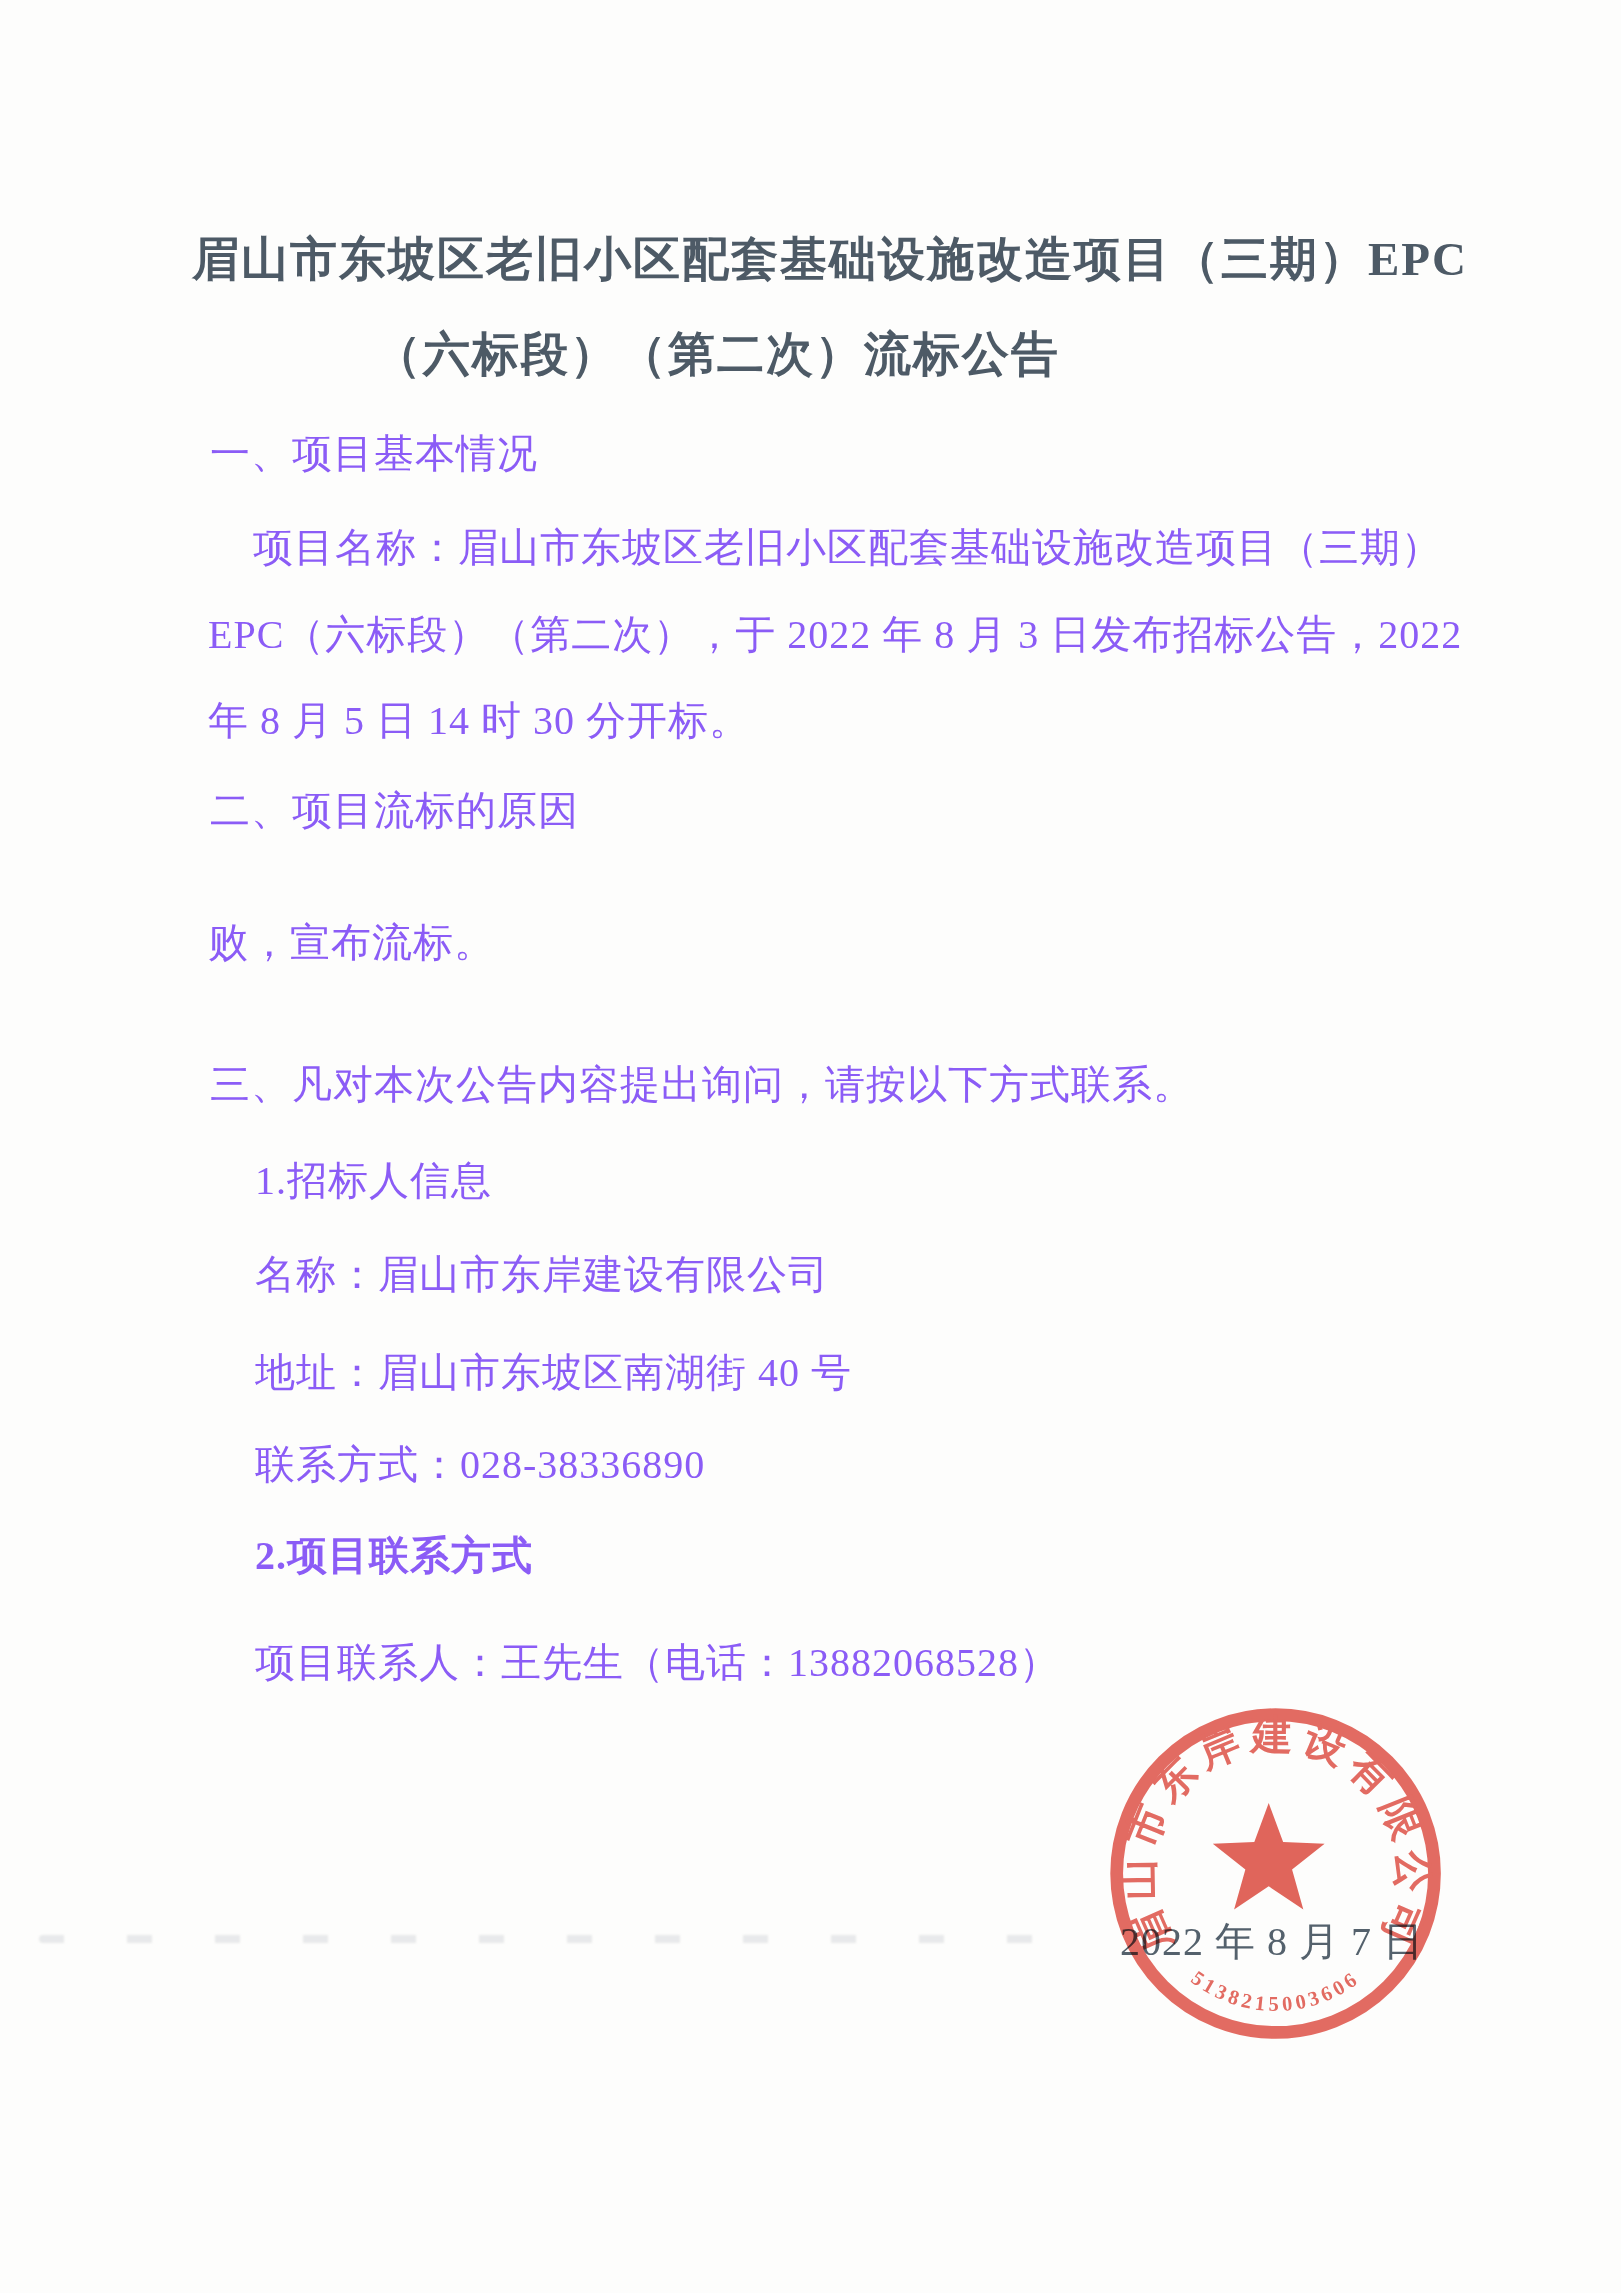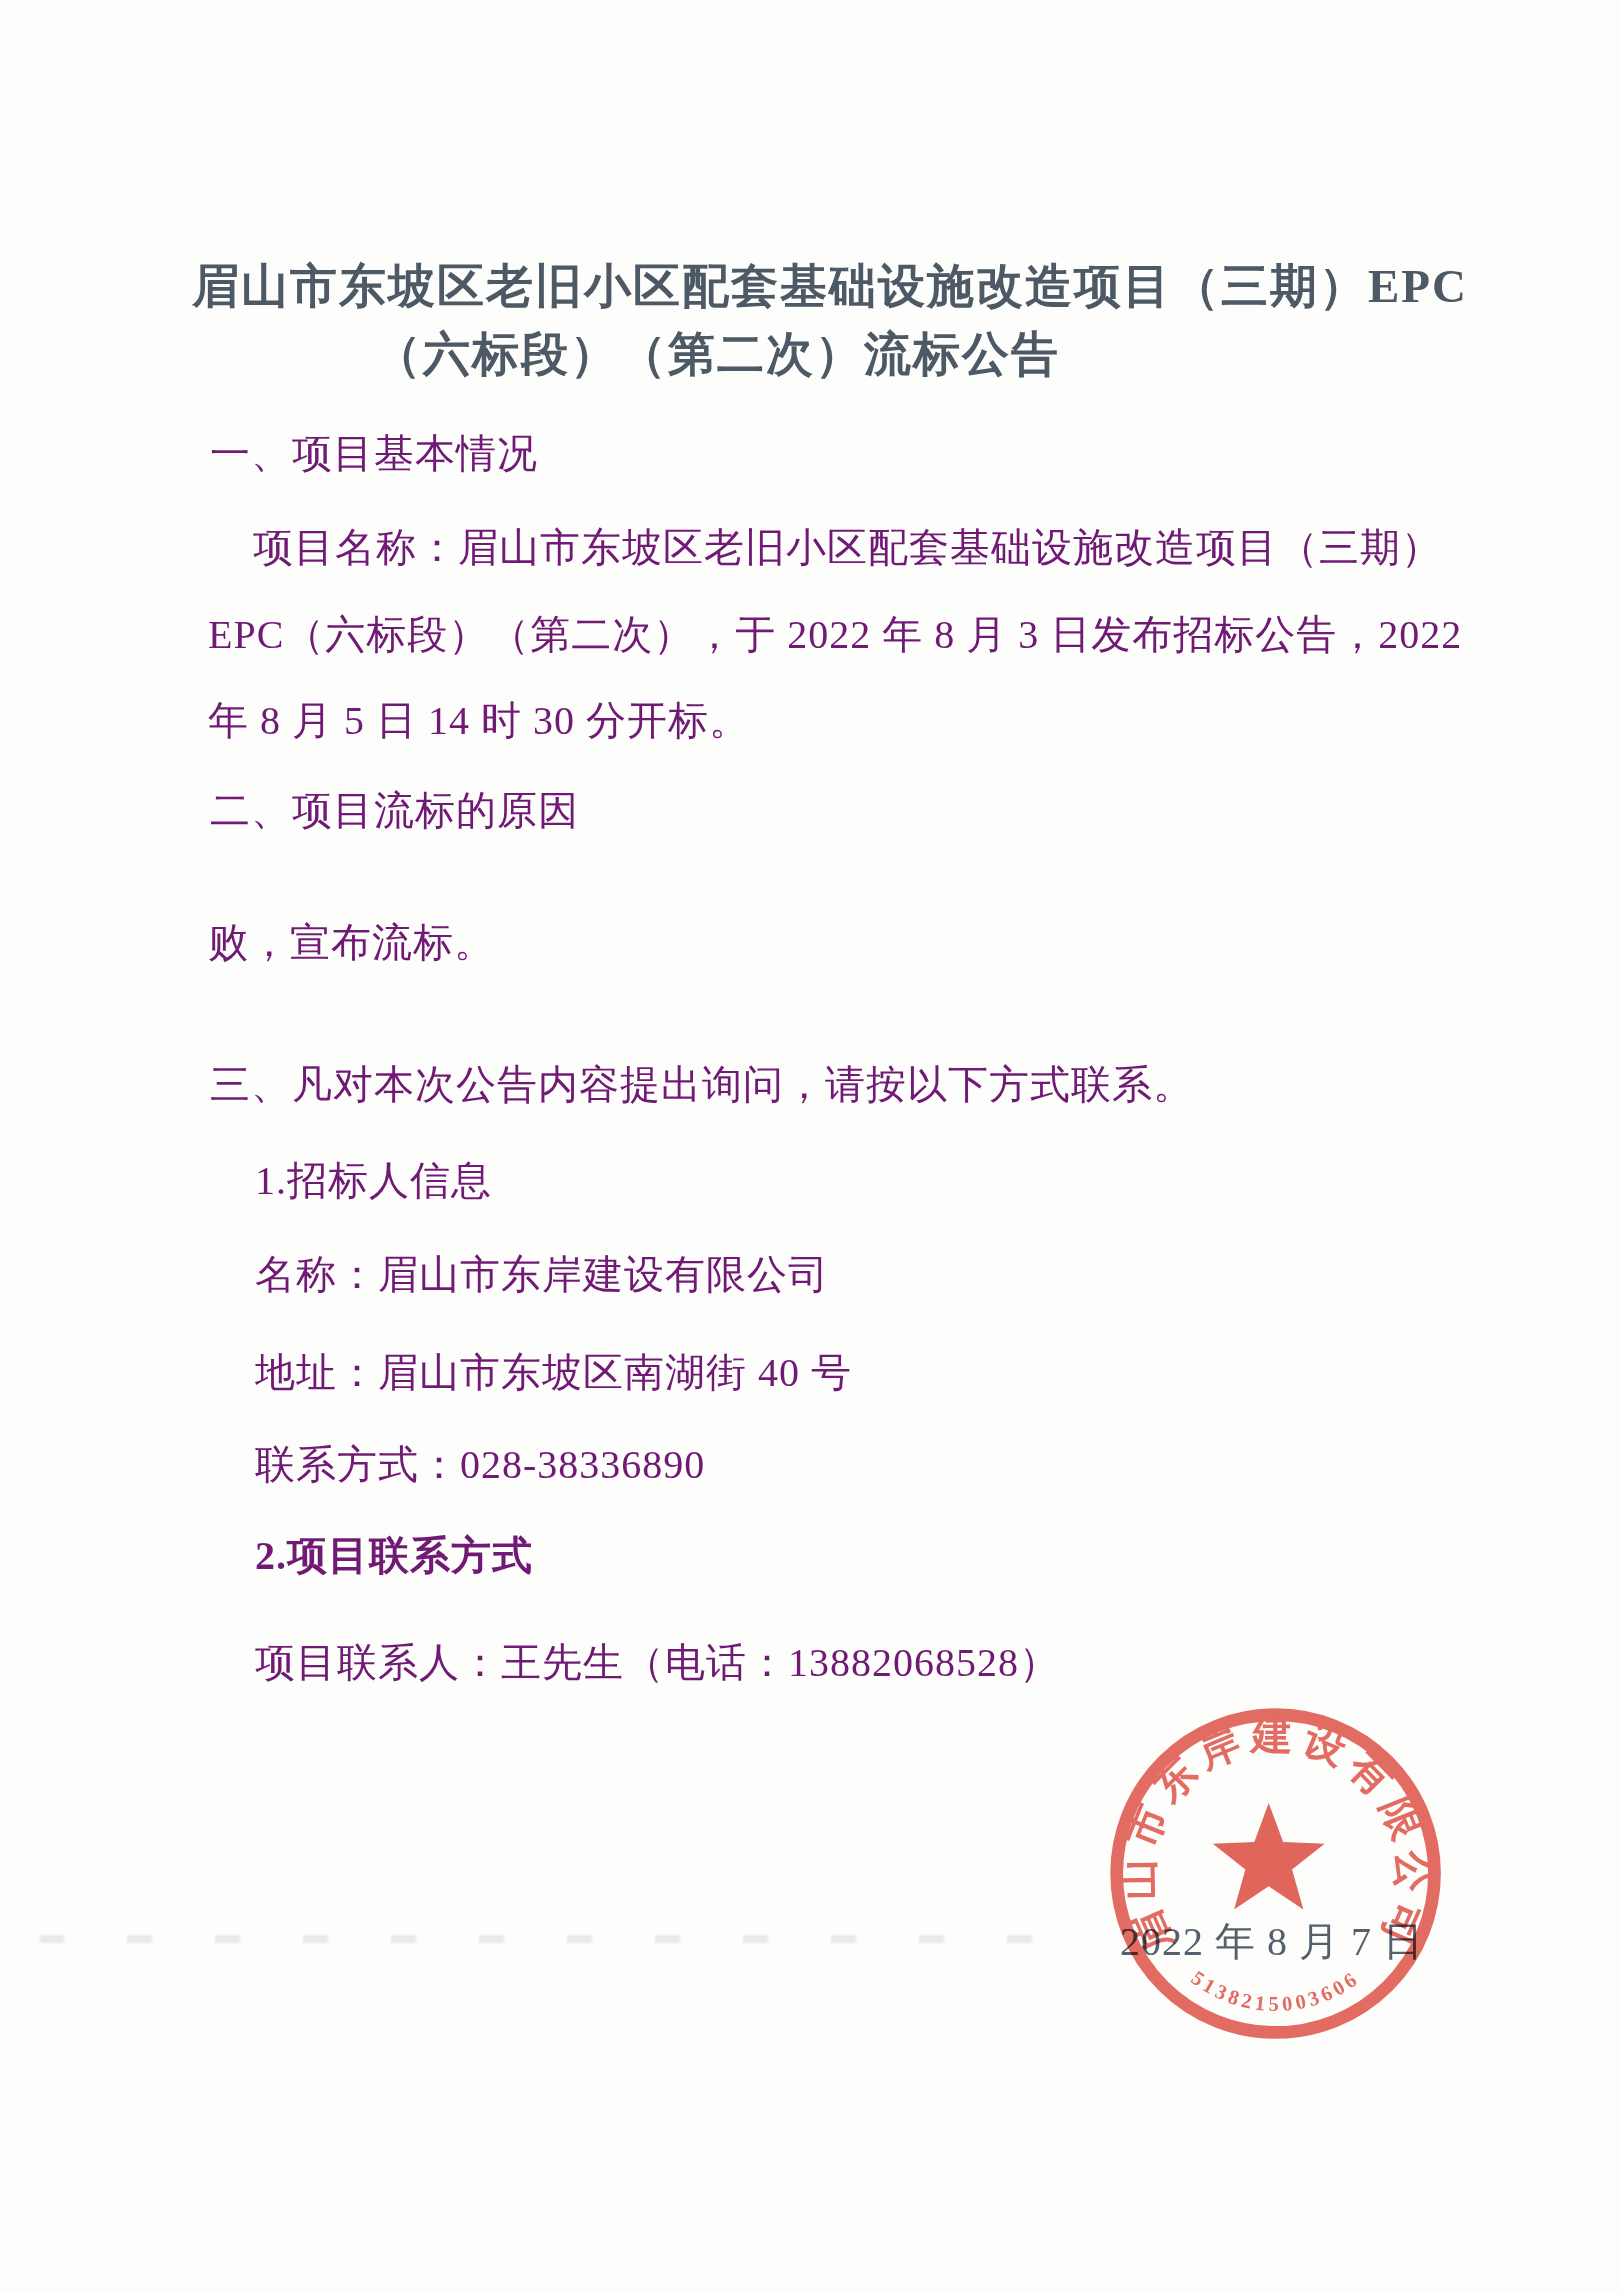--- a/index.html
+++ b/index.html
@@ -20,21 +20,21 @@
     font-size:47px;
     letter-spacing:2px;
     color:#4d5a66;
     white-space:nowrap;
     line-height:1;
   }
   .body-line{
     position:absolute;
     font-size:40px;
     letter-spacing:1px;
-    color:#701a75;
+    color:#8b5cf6;
     white-space:nowrap;
     line-height:1.15;
   }
   .sig-line{
     position:absolute;
     font-size:40px;
     letter-spacing:1px;
     color:#54616c;
     white-space:nowrap;
     line-height:1.15;
@@ -54,21 +54,21 @@
       rgba(180,185,190,.28) 0 25.5px, rgba(0,0,0,0) 25.5px 88px);
     border-radius:3.9px;
     filter:blur(1px);
   }
 </style>
 </head>
 <body>
 
 <div class="page">
 
-  <div class="title-line" style="left:192px;top:263px;">眉山市东坡区老旧小区配套基础设施改造项目（三期）EPC</div>
+  <div class="title-line" style="left:192px;top:236px;">眉山市东坡区老旧小区配套基础设施改造项目（三期）EPC</div>
 
   <div class="title-line" style="left:374px;top:331px;">（六标段）（第二次）流标公告</div>
 
   <div class="body-line" style="left:210px;top:431px;">一、项目基本情况</div>
 
   <div class="body-line" style="left:253px;top:525px;">项目名称：眉山市东坡区老旧小区配套基础设施改造项目（三期）</div>
 
   <div class="body-line" style="left:208px;top:612px;">EPC（六标段）（第二次），于 2022 年 8 月 3 日发布招标公告，2022</div>
 
   <div class="body-line" style="left:208px;top:698px;">年 8 月 5 日 14 时 30 分开标。</div>

